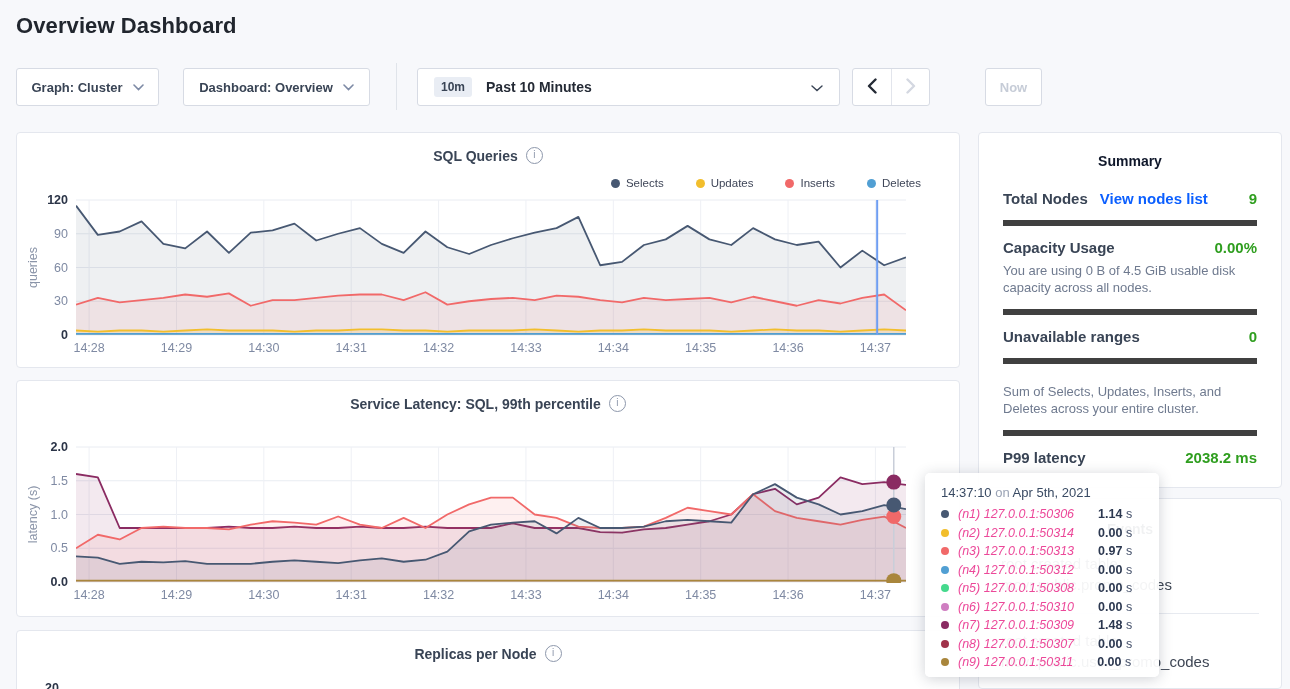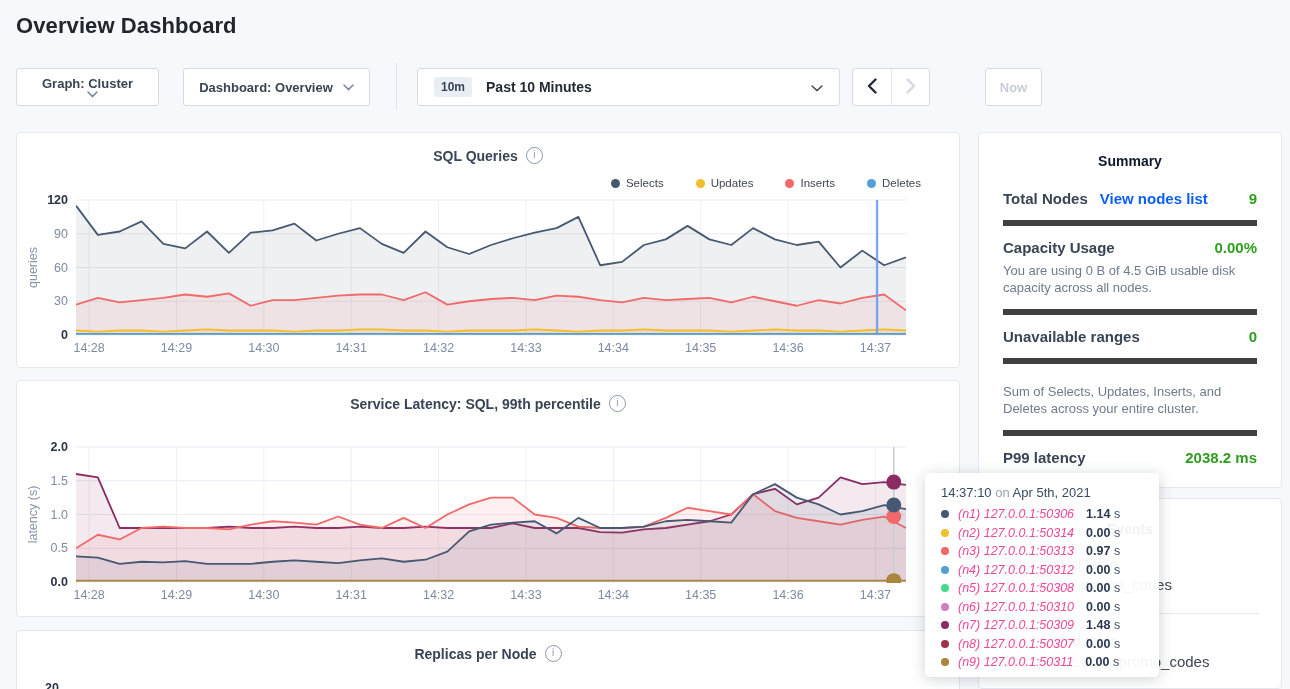--- a/index.html
+++ b/index.html
@@ -16,21 +16,21 @@
   }
   
   .btnish {
     background:#fff; border:1px solid #d7dbe4; border-radius:3px;
     display:flex; align-items:center; cursor:pointer;
     font-family:"Liberation Sans", sans-serif;
   }
   .dd { position:absolute; top:68px; height:38px; justify-content:center;
         font-size:13px; font-weight:bold; color:#394455; }
   .dd .chev { margin-left:10px; display:inline-flex; }
-  #dd-graph { left:16px; width:143px;flex-direction:column; }
+  #dd-graph { left:16px; width:143px; }
   #dd-dashboard { left:183px; width:187px; }
   .toolbar-vdiv { position:absolute; left:396px; top:63px; width:1px; height:47px; background:#e0e4ea; }
   .range-picker { position:absolute; left:417px; top:68px; width:423px; height:38px; padding:0 16px; }
   .range-badge {
     background:#e9edf4; color:#394455; font-size:12px; font-weight:bold;
     border-radius:3px; padding:3px 7px;
   }
   .range-label { margin-left:14px; font-size:14px; font-weight:bold; color:#242a35; }
   .range-picker .chev { margin-left:auto; }
   .nav-group { position:absolute; left:852px; top:68px; height:38px; display:flex;
@@ -79,21 +79,21 @@
     background:rgba(255,255,255,0.94); border-radius:5px;
     box-shadow:0 2px 14px rgba(40,50,70,0.22); padding:12px 16px 8px; z-index:5;
   }
   .tt-header { font-size:13px; margin-bottom:5px; }
   .tt-time { color:#394a63; }
   .tt-on { color:#9aa3b5; }
   .tt-date { color:#394a63; }
   .tt-row { display:flex; align-items:center; height:18.5px; font-size:12.5px; }
   .tt-dot { width:8px; height:8px; border-radius:50%; margin-right:9px; flex:0 0 8px; }
   .tt-label { color:#ec4899;font-style:italic; }
-  .tt-value { margin-left:12px; color:#2c3850; font-weight:bold; }
+  .tt-value { margin-left:24px; color:#2c3850; font-weight:bold; }
   .tt-unit { font-weight:normal; color:#44506a; }
 </style>
 </head>
 <body>
 
 <h1 class="page-title">Overview Dashboard</h1>
 
 <div class="dd btnish" id="dd-graph">
   <span>Graph: Cluster</span>
   <span class="chev">

